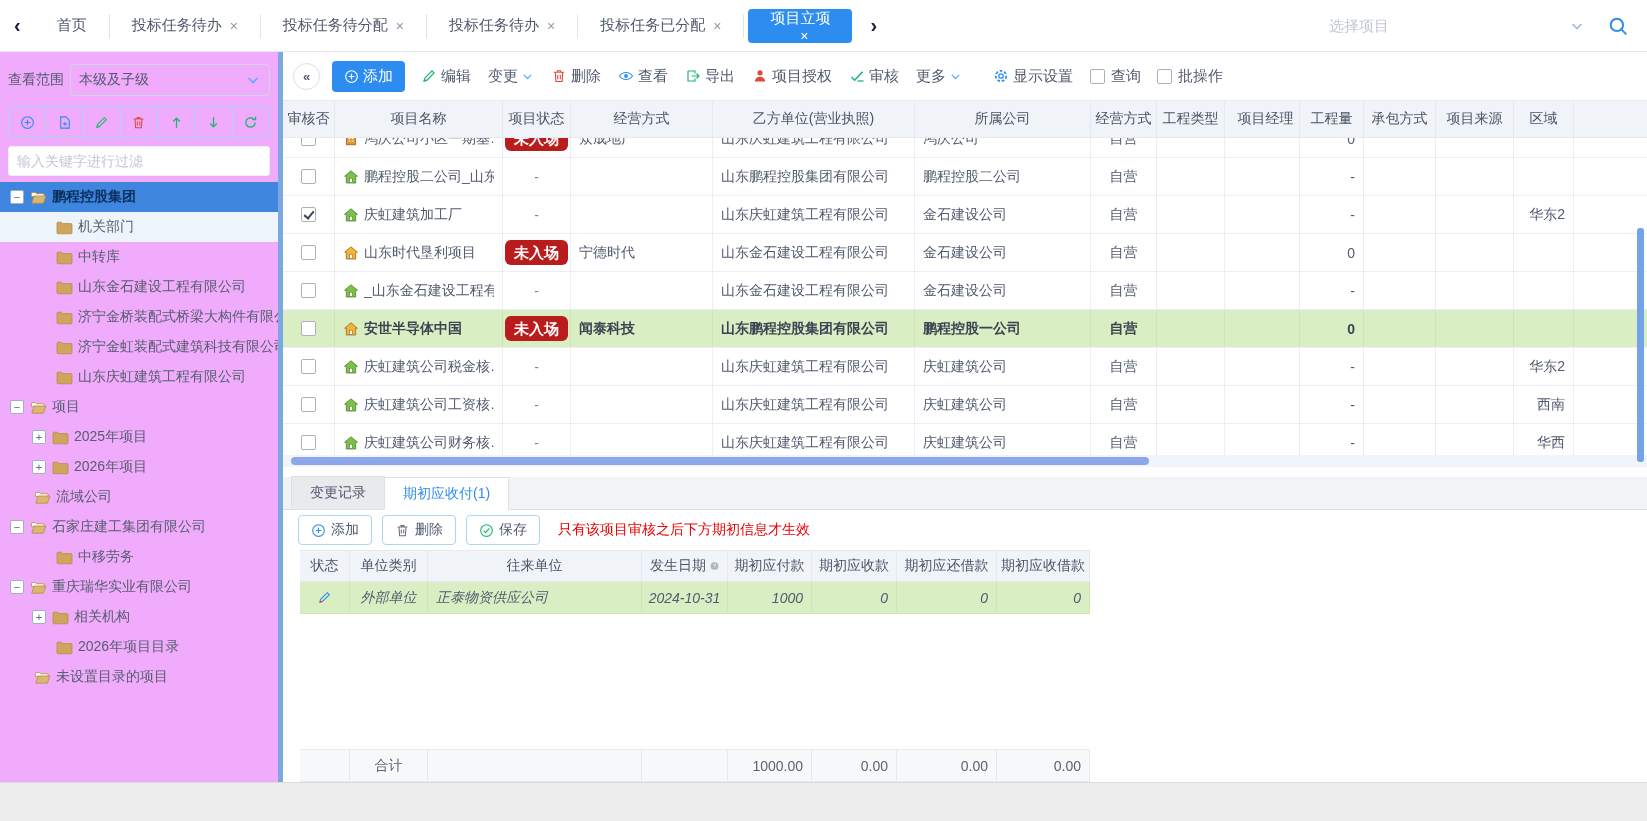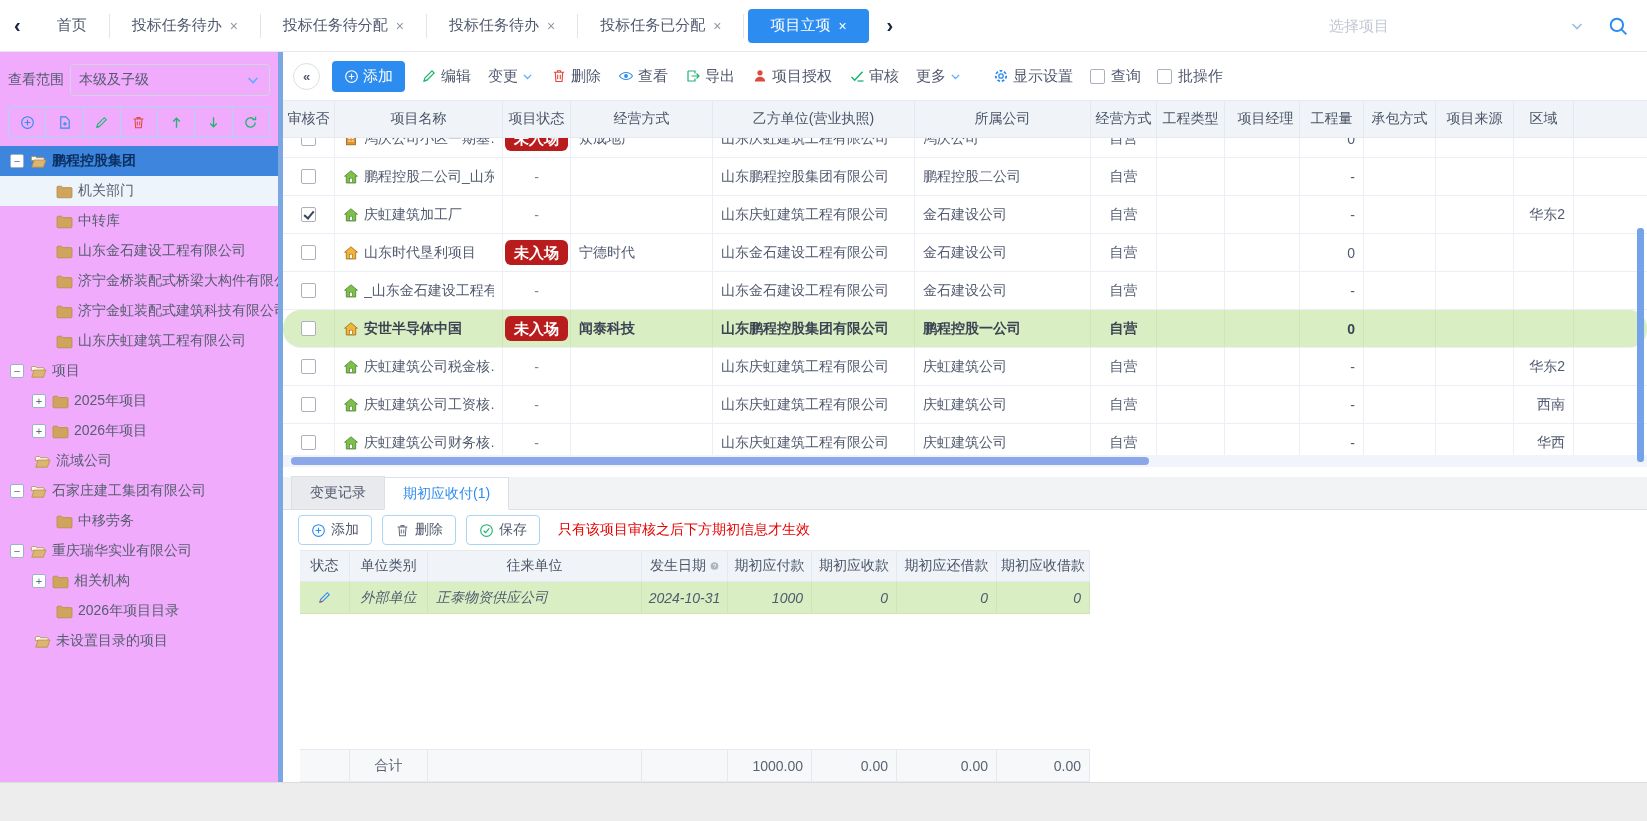--- a/index.html
+++ b/index.html
@@ -8,21 +8,21 @@
   #app { position:relative; width:1647px; height:821px; overflow:hidden; background:#fff; }
 
   
   #topbar { position:absolute; left:0; top:0; width:1647px; height:52px; background:#fff;
     border-bottom:1px solid #e6eaf0; display:flex; align-items:center; }
   .nav-chev { font-size:20px; font-weight:bold; color:#17233d; padding:0 14px; cursor:pointer; }
   #tabs-container { display:flex; align-items:center; height:52px; }
   .tab { display:flex; align-items:center; height:24px; padding:0 22px; font-size:15px; color:#515a6e;
     border-right:1px solid #e2e4e8; cursor:pointer; white-space:nowrap; }
   .tab .close { margin-left:8px; color:#8f97a3; font-size:14px; }
-  .tab.active { background:#2d8cf0; color:#fff; height:34px; border-radius:4px; border-right:none; margin:0 4px; }
+  .tab.active { background:#2d8cf0; color:#fff; height:34px; border-radius:4px; border-right:none; margin:0 4px;flex-direction:column; }
   .tab.active .close { color:#fff; }
   #topbar-right { margin-left:auto; display:flex; align-items:center; padding-right:18px; }
   #project-search { display:flex; align-items:center; width:300px; height:36px; margin-left:28px; }
   #project-search input { border:none; outline:none; flex:1; font-size:15px; color:#515a6e;
     font-family:inherit; background:transparent; }
   #project-search input::placeholder { color:#c3c8d2; }
   .sel-chev { width:16px; height:16px; color:#9fbce0; margin-right:22px; }
   .search-glyph { width:22px; height:22px; color:#2d8cf0; }
 
   
@@ -71,21 +71,21 @@
   .mt-check .cb { margin-right:6px; }
 
   
   .prow, #ptable-header { display:flex; width:100%; }
   #ptable-header { height:38px; background:#f0f4f9; border-top:1px solid #e6eaf0; border-bottom:1px solid #e6eaf0;
     font-size:14px; color:#4a5466; align-items:center; }
   #ptable-header .cell { display:flex; align-items:center; justify-content:center; height:100%;
     border-right:1px solid #e4e9f1; }
   #ptable-body { height:317px; overflow:hidden; }
   .prow { height:38px; border-bottom:1px solid #ebeef5; font-size:14px; align-items:center; background:#fff; }
-  .prow.highlight { background:#d9efc3; font-weight:bold; color:#3c4454;border-radius:18px; }
+  .prow.highlight { background:#d9efc3; font-weight:bold; color:#3c4454; }
   .prow .cell { display:flex; align-items:center; height:100%; border-right:1px solid #ebeef5;
     padding:0 8px; overflow:hidden; white-space:nowrap; }
   .prow.highlight .cell { border-right-color:#cfe5b6; }
   .al-c { justify-content:center; } .al-r { justify-content:flex-end; } .al-l { justify-content:flex-start; }
   .c0{width:52px;} .c1{width:168px;} .c2{width:68px;} .c3{width:142px;} .c4{width:202px;}
   .c5{width:176px;} .c6{width:66px;} .c7{width:68px;} .c8{width:68px;margin-left:7px;} .c9{width:64px;text-align:center;}
   .c10{width:72px;} .c11{width:78px;} .c12{width:60px;}
   .proj-icon { width:16px; height:16px; margin-right:5px; flex:none; }
   .pname { overflow:hidden; white-space:nowrap; }
   .badge { background:#b91c1c; color:#fff; font-size:15px; font-weight:bold; border-radius:6px;
@@ -241,20 +241,21 @@
         </div>
       <div class="tt-btn">
           <span class="icon ic-green">
             <svg viewBox="0 0 16 16">
               <path d="M13 8a5 5 0 1 1-1.4-3.5" fill="none" stroke="currentColor" stroke-width="1.4"></path>
               <path d="M13.4 1.8v3.2h-3.2" fill="none" stroke="currentColor" stroke-width="1.4"></path>
             </svg>
           </span>
         </div>
     </div>
+    <input id="filter-input" type="text" placeholder="输入关键字进行过滤" style="">
     <div id="tree">
         <div class="tree-item indent-root selected">
           <span class="expander">−</span>
           <span class="tree-folder">
             <svg viewBox="0 0 17 15">
               <path d="M1.4 3.4c0-.5.4-.9.9-.9h3.2l1.2 1.2h6.5c.5 0 .9.4.9.9v2H1.4z" fill="#fdf6e8" stroke="#b48d49" stroke-width="0.8"></path>
               <path d="M1.8 13.2L4.1 6h11.8l-2.5 7.2z" fill="#dcb671" stroke="#b48d49" stroke-width="0.8"></path>
             </svg>
           </span>
           <span class="tree-label">鹏程控股集团</span>

